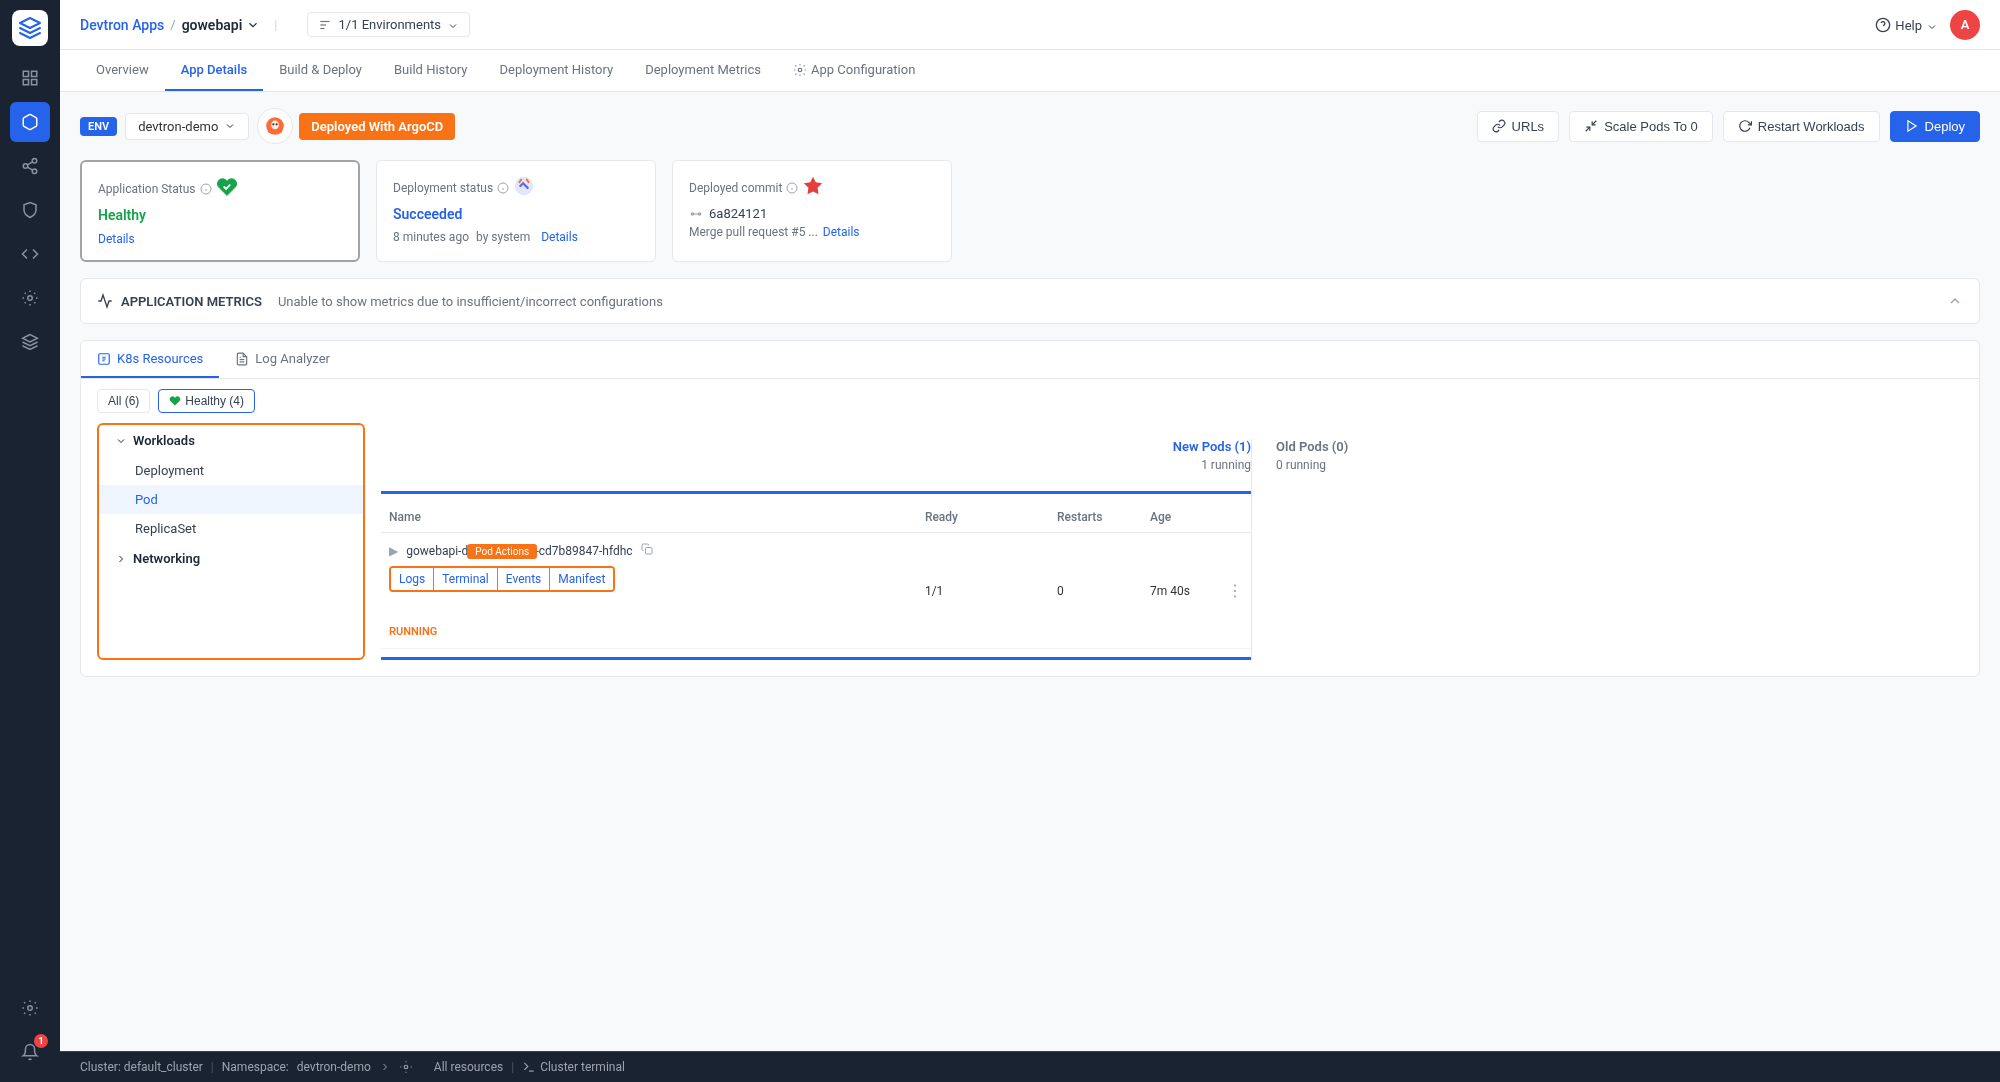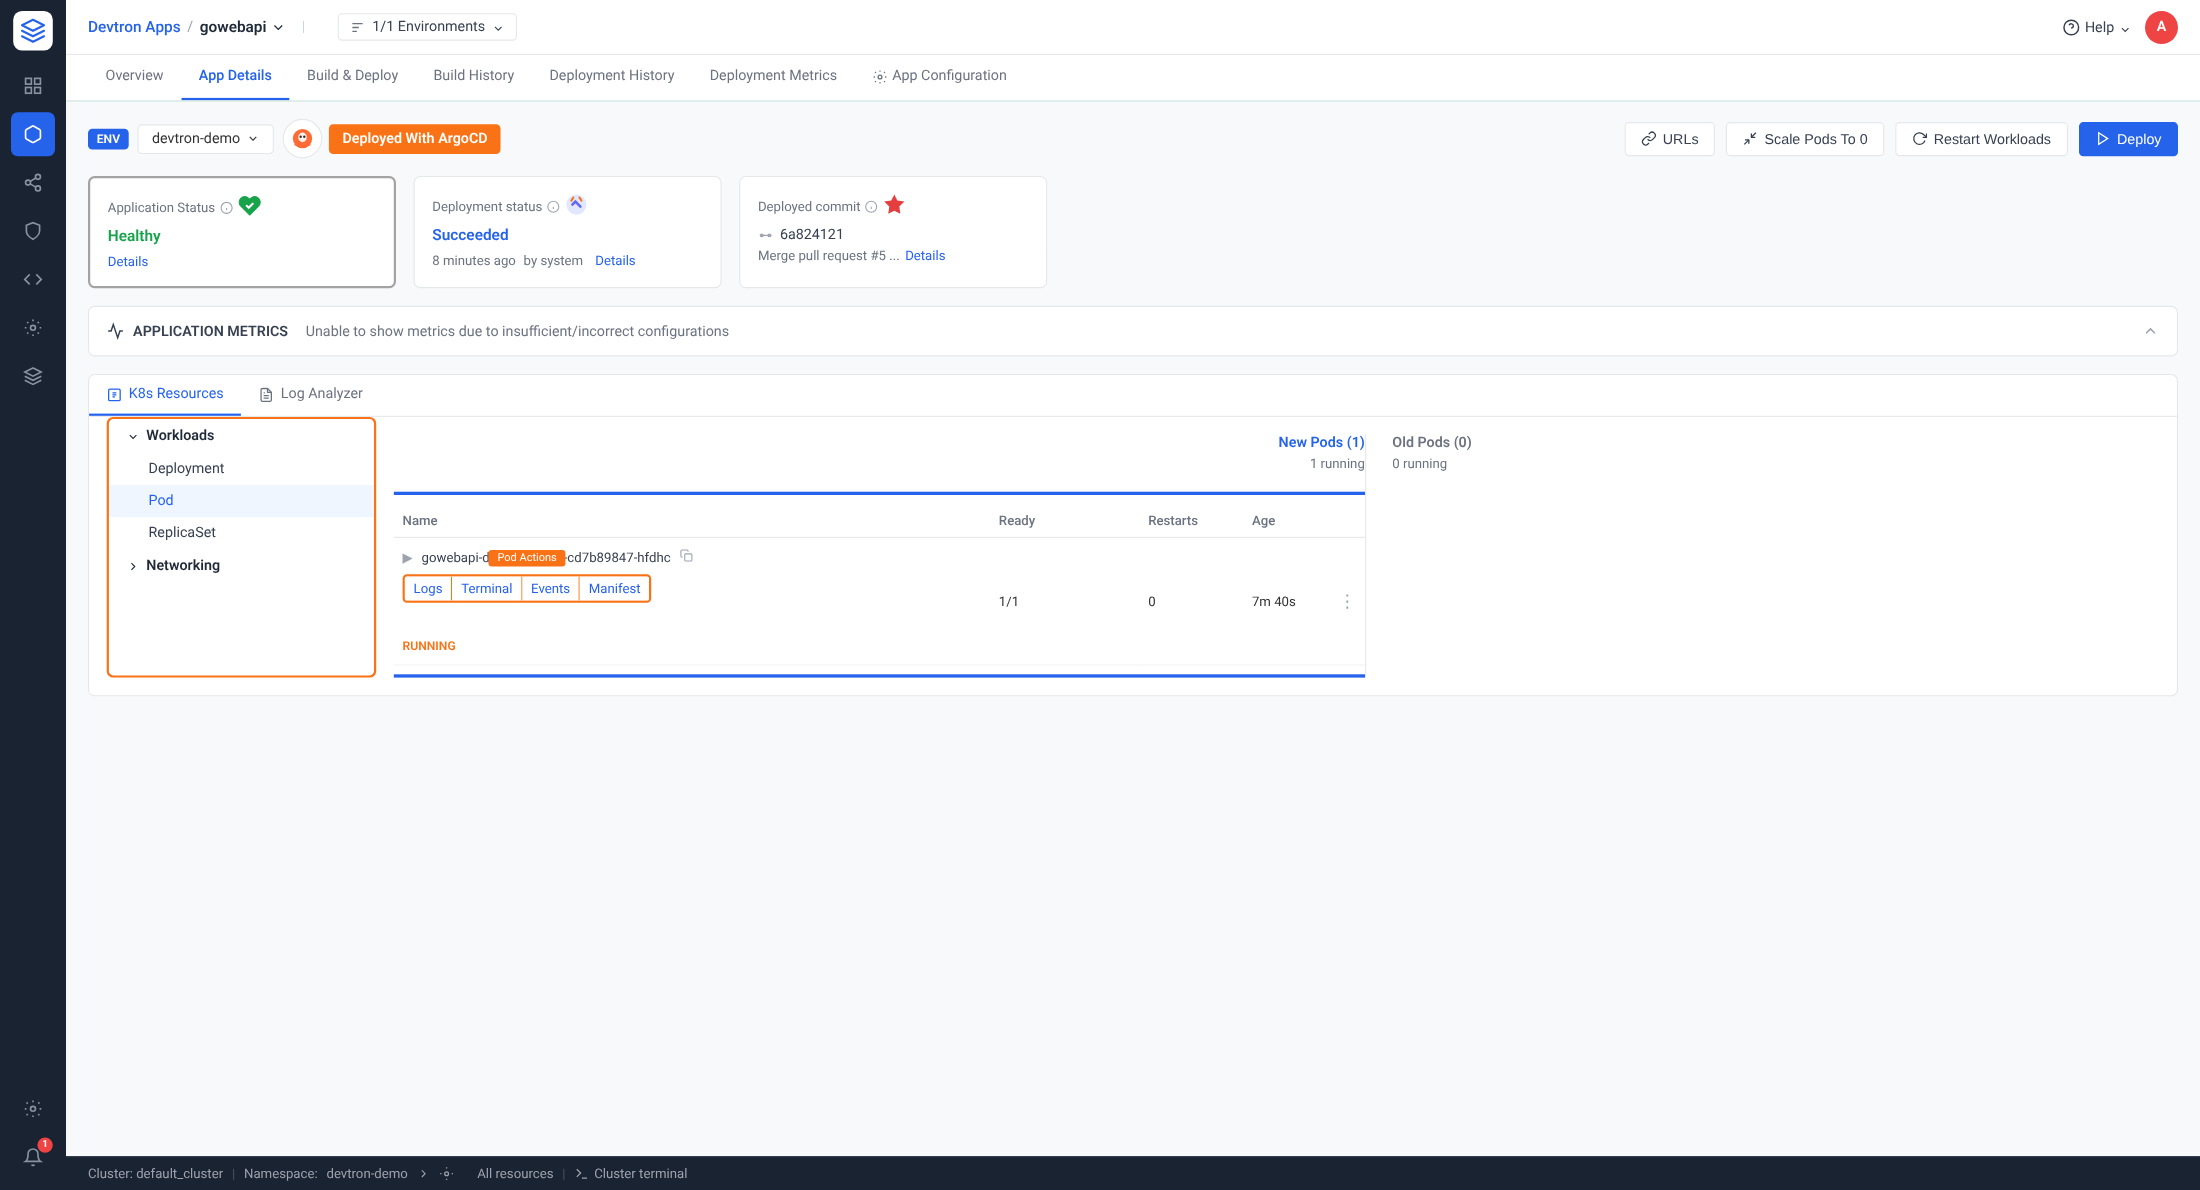--- a/index.html
+++ b/index.html
@@ -417,24 +417,35 @@
                 <path d="M14 2H6a2 2 0 0 0-2 2v16a2 2 0 0 0 2 2h12a2 2 0 0 0 2-2V8z"></path>
                 <polyline points="14 2 14 8 20 8"></polyline>
                 <line x1="16" y1="13" x2="8" y2="13"></line>
                 <line x1="16" y1="17" x2="8" y2="17"></line>
                 <polyline points="10 9 9 9 8 9"></polyline>
               </svg>
             <span>Log Analyzer</span>
           </div>
         </div>
 
+        <div class="filter-bar" style="padding: 10px 16px;">
+          <button class="filter-btn">
+            <span>All (6)</span>
+          </button>
+          <button class="filter-btn active">
+            <svg width="12" height="12" viewBox="0 0 24 24" fill="#16a34a">
+                <path d="M20.84 4.61a5.5 5.5 0 0 0-7.78 0L12 5.67l-1.06-1.06a5.5 5.5 0 0 0-7.78 7.78l1.06 1.06L12 21.23l7.78-7.78 1.06-1.06a5.5 5.5 0 0 0 0-7.78z"></path>
+              </svg>
+            <span>Healthy (4)</span>
+          </button>
+        </div>
 
         <div class="k8s-content">
 
-          <div style="width:245px;border:2px solid #f97316;border-radius:6px;margin:0 0 16px 16px;overflow:hidden;">
+          <div style="width:268px;border:2px solid #f97316;border-radius:6px;margin:0 0 16px 16px;overflow:hidden;">
             <div class="tree-section-header">
               <svg width="12" height="12" viewBox="0 0 24 24" fill="none" stroke="currentColor" stroke-width="2">
                   <polyline points="6 9 12 15 18 9"></polyline>
                 </svg>
               <span>Workloads</span>
             </div>
             <div class="tree-item">Deployment</div>
             <div class="tree-item active">Pod</div>
             <div class="tree-item">ReplicaSet</div>
             <div class="tree-networking">

